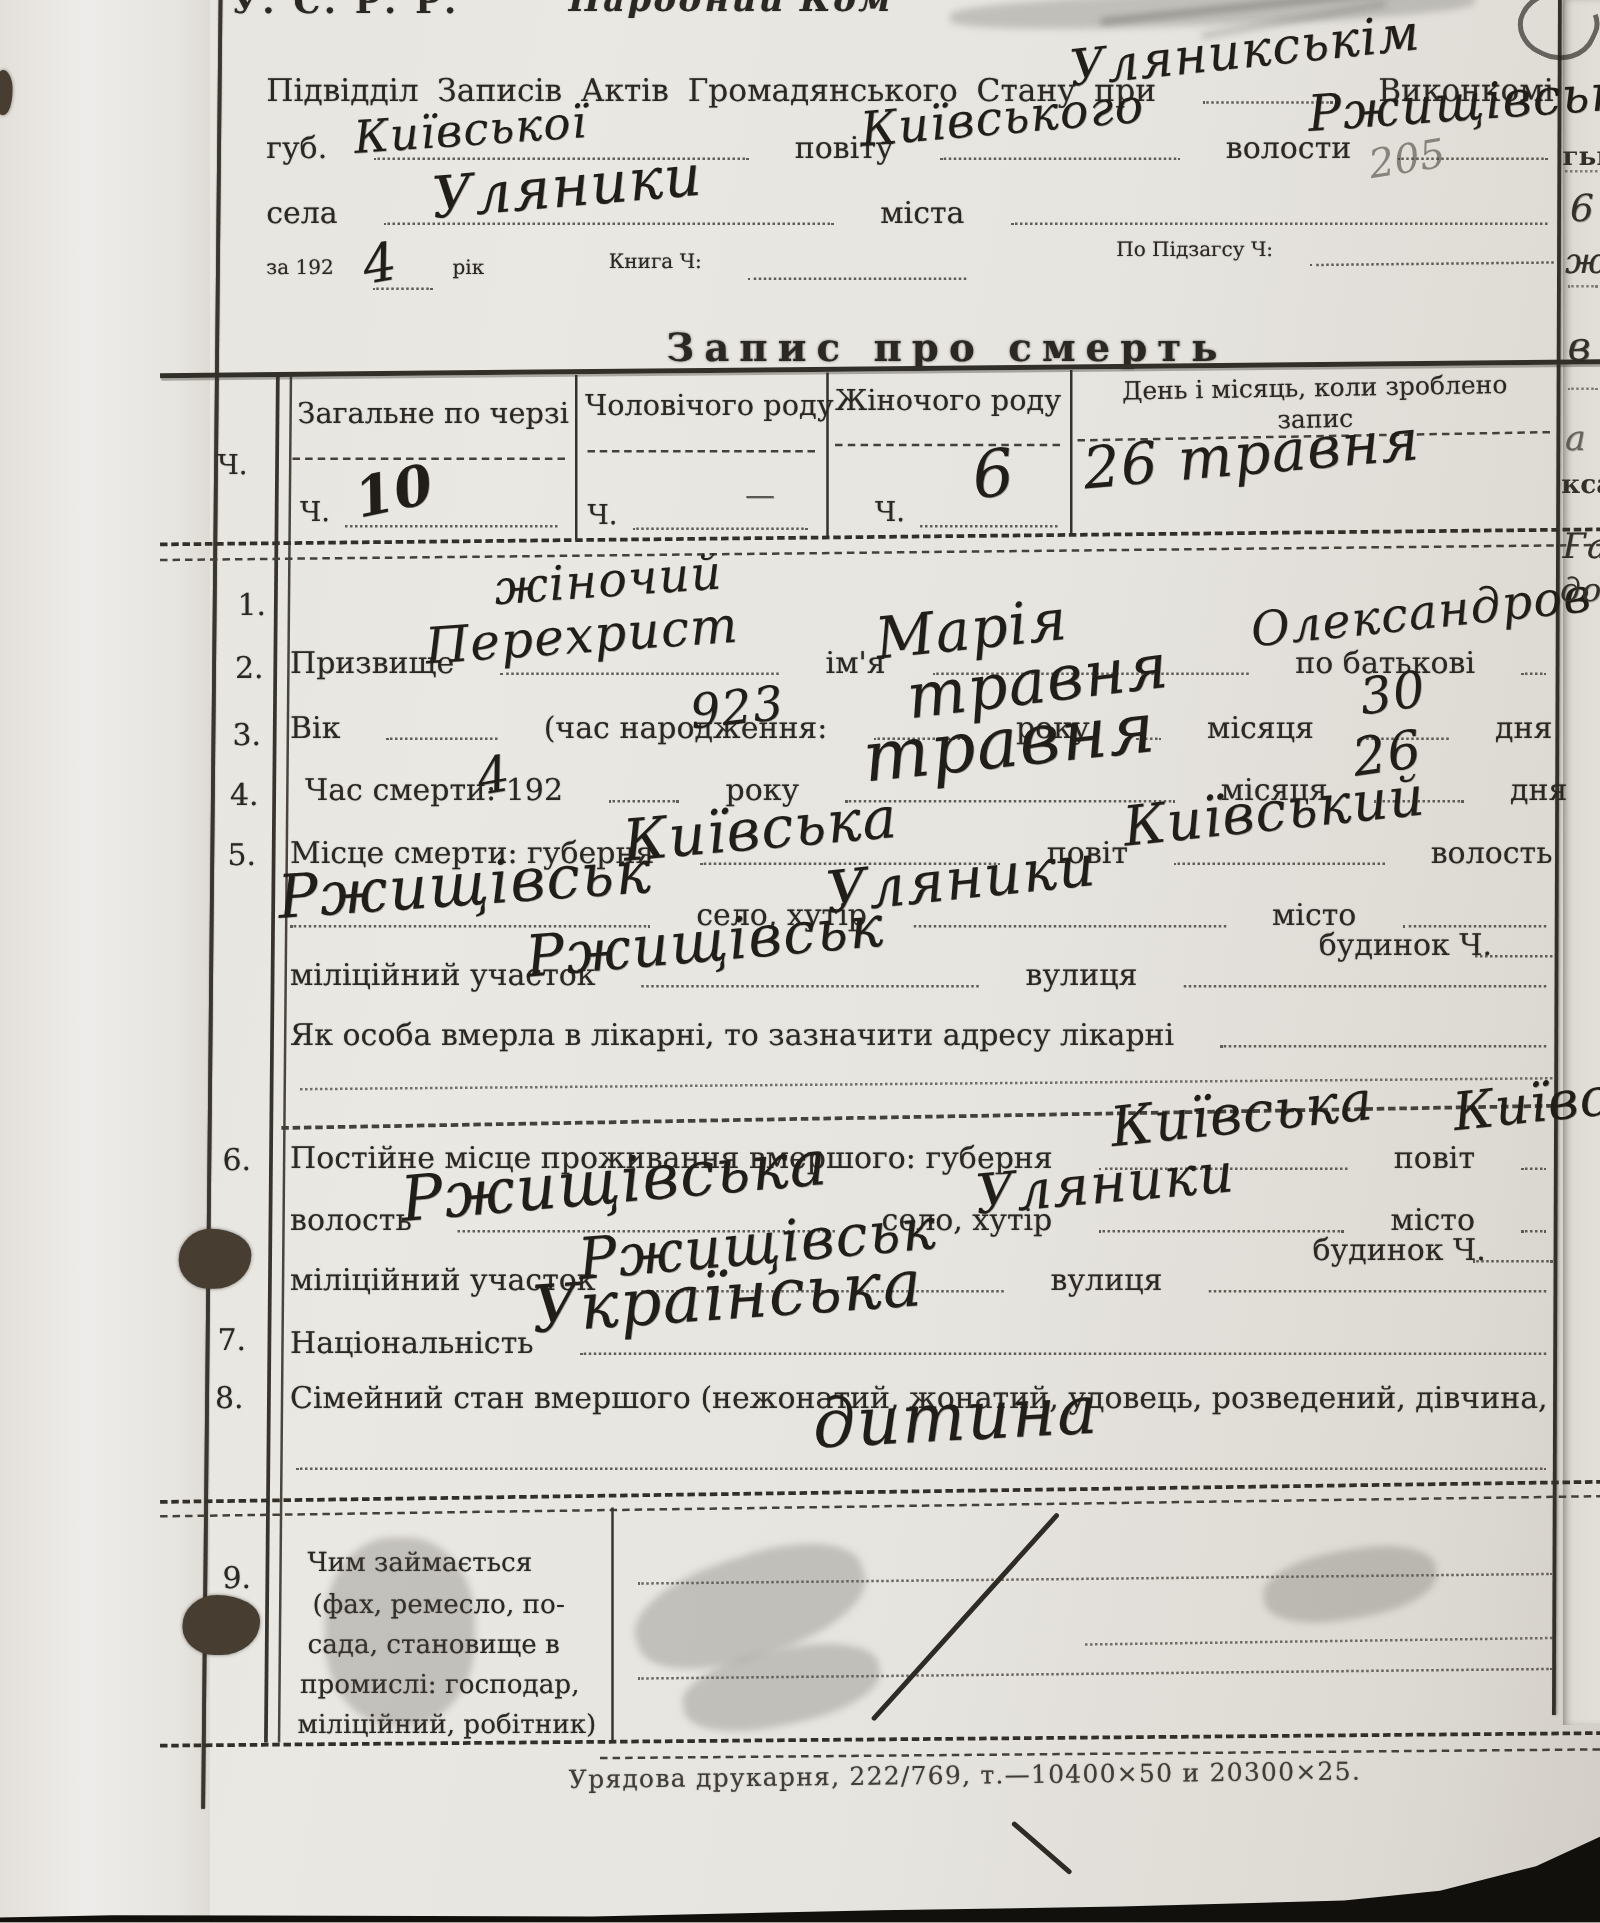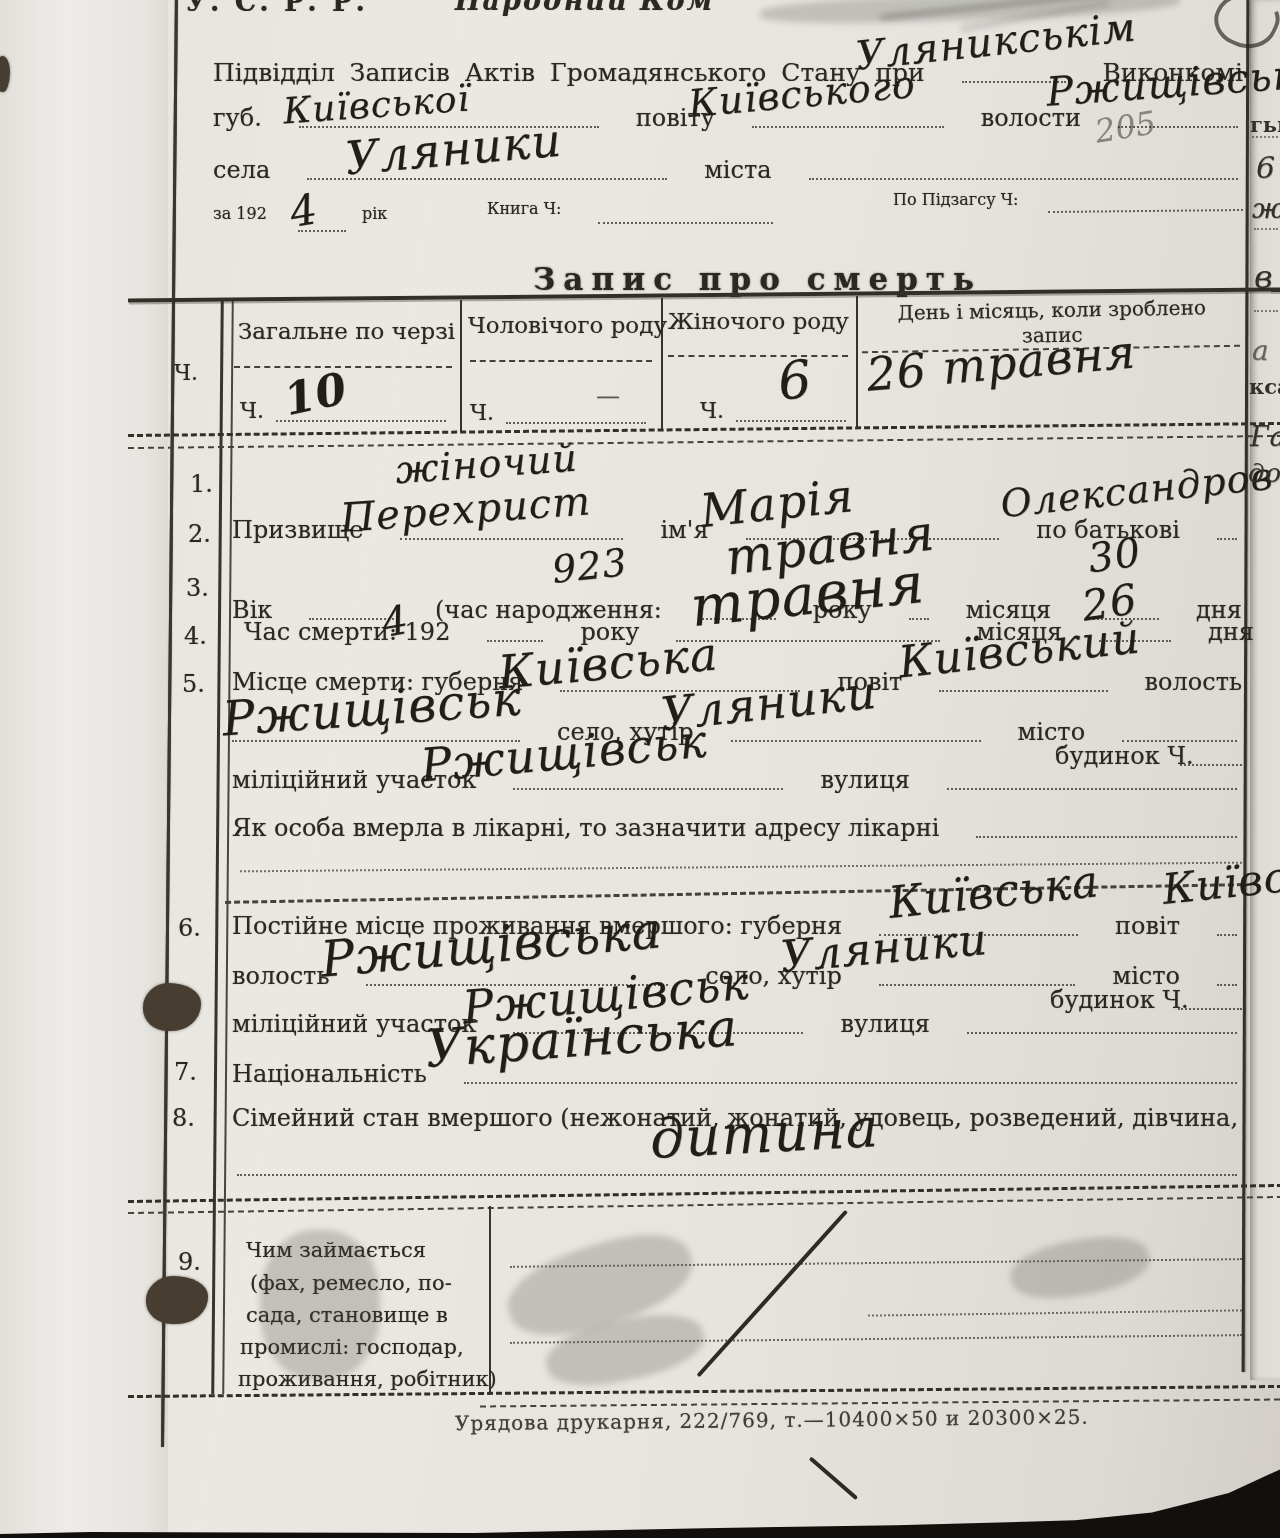--- a/index.html
+++ b/index.html
@@ -151,21 +151,21 @@
     <span class="dots" style="width:255px;"></span>
     <span>ім'я</span>
     <span class="dots" style="width:290px;"></span>
     <span>по батькові</span>
     <span class="dots dfill"></span>
   </div>
   <div class="hw" style="left:340px;top:486px;font-size:40px;transform:rotate(-4deg);">Перехрист</div>
   <div class="hw" style="left:700px;top:476px;font-size:46px;transform:rotate(-6deg);">Марія</div>
   <div class="hw" style="left:1000px;top:468px;font-size:38px;transform:rotate(-6deg);">Олександров</div>
 
-  <div class="line" style="left:232px;top:596px;width:1010px;">
+  <div class="line" style="left:232px;top:568px;width:1010px;">
     <span>Вік</span>
     <span class="dots" style="width:90px;"></span>
     <span>(час народження:</span>
     <span class="dots" style="width:78px;"></span>
     <span>року</span>
     <span class="dots dfill"></span>
     <span>місяця</span>
     <span class="dots" style="width:72px;"></span>
     <span>дня</span>
   </div>
@@ -269,21 +269,21 @@
   <div class="hw" style="left:650px;top:1102px;font-size:54px;transform:rotate(-3deg);">дитина</div>
 
   <div class="h-dash" style="position:absolute;left:128px;top:1192px;width:1155px;transform:rotate(-.8deg);"></div>
   <div class="h-dash2" style="position:absolute;left:128px;top:1204px;width:1155px;transform:rotate(-.8deg);"></div>
 
   <div class="vline" style="left:489px;top:1206px;width:2px;height:186px;"></div>
   <div class="p" style="left:246px;top:1238px;font-size:21px;">Чим займається</div>
   <div class="p" style="left:250px;top:1271px;font-size:21px;">(фах, ремесло, по-</div>
   <div class="p" style="left:246px;top:1303px;font-size:21px;">сада, становище в</div>
   <div class="p" style="left:240px;top:1335px;font-size:21px;">промислі: господар,</div>
-  <div class="p" style="left:238px;top:1367px;font-size:21px;">проживання, робітник)</div>
+  <div class="p" style="left:238px;top:1367px;font-size:21px;">міліційний, робітник)</div>
   <div style="position:absolute;left:510px;top:1262px;width:732px;border-bottom:2px dotted rgba(64,59,52,.75);transform:rotate(-.6deg);"></div>
   <div style="position:absolute;left:868px;top:1312px;width:374px;border-bottom:2px dotted rgba(64,59,52,.7);transform:rotate(-.8deg);"></div>
   <div style="position:absolute;left:510px;top:1338px;width:732px;border-bottom:2px dotted rgba(64,59,52,.75);transform:rotate(-.6deg);"></div>
   <div class="slash" style="left:698px;top:1374px;width:222px;height:4px;transform:rotate(-48deg);transform-origin:left center;"></div>
 
   <div class="ghost" style="left:505px;top:1245px;width:190px;height:80px;transform:rotate(-18deg);border-radius:45%;"></div>
   <div class="ghost" style="left:545px;top:1320px;width:160px;height:60px;transform:rotate(-12deg);border-radius:45%;"></div>
   <div class="ghost" style="left:1010px;top:1240px;width:140px;height:55px;transform:rotate(-10deg);border-radius:45%;"></div>
   <div class="ghost" style="left:260px;top:1230px;width:120px;height:150px;border-radius:45%;background:rgba(80,76,70,.25);"></div>
 

